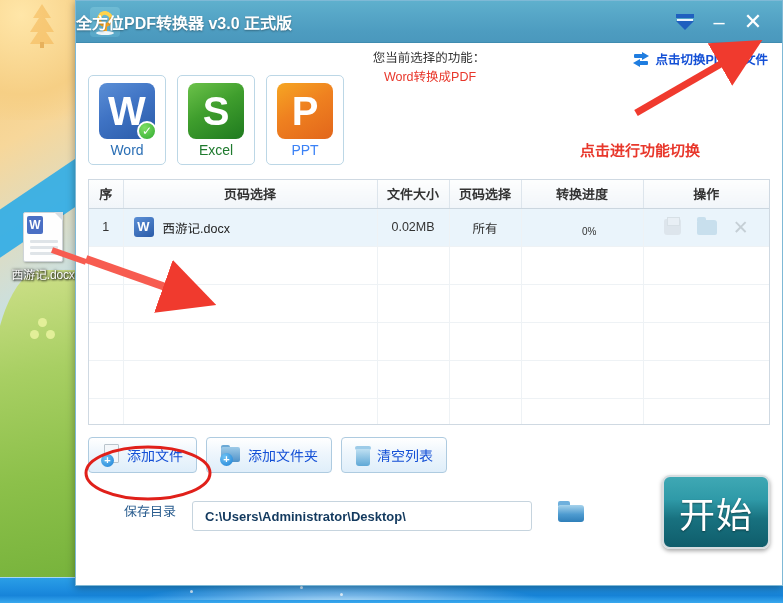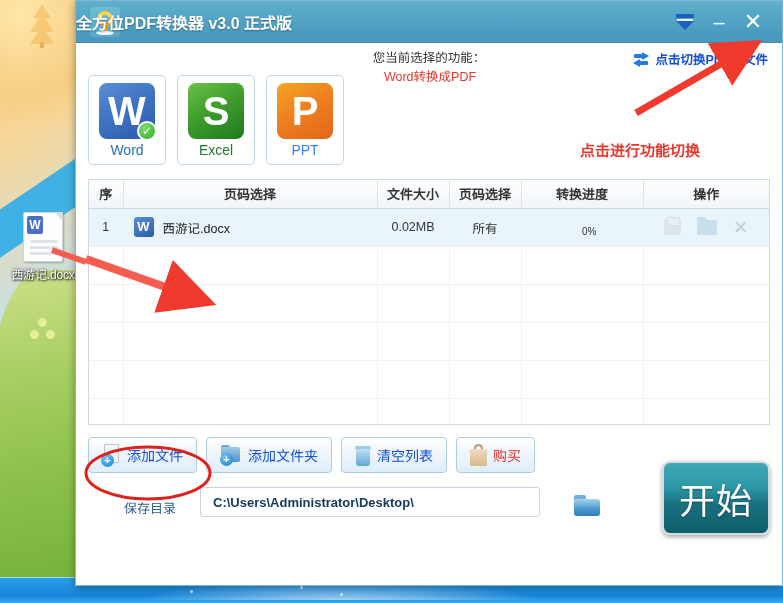--- a/index.html
+++ b/index.html
@@ -284,21 +284,21 @@
   .ic-trash .lid{ position:absolute; left:0; top:1px; width:16px; height:4px; background:#9ccbe8; border-radius:2px;}
   .ic-bag{ position:relative; width:17px; height:22px; flex:0 0 17px;}
   .ic-bag .b{ position:absolute; left:0; top:5px; width:17px; height:17px; background:linear-gradient(180deg,#f0dcc0,#d8b98c); border-radius:1px;}
   .ic-bag .h{ position:absolute; left:4px; top:0; width:9px; height:8px; border:2px solid #b99a6d; border-bottom:none; border-radius:5px 5px 0 0;}
   .ic-arrow{ position:relative; width:20px; height:20px; flex:0 0 20px; border-radius:4px;
     background: radial-gradient(circle at 32% 28%, #7fd0f7, #1b79cf);}
   .ic-arrow::after{ content:""; position:absolute; left:5px; top:5px; width:0; height:0;
     border-top:5px solid transparent; border-bottom:5px solid transparent; border-left:9px solid #fff;}
 
   
-  #saverow{ margin-top:14px; display:flex; align-items:flex-end; gap:24px; position:relative; }
+  #saverow{ margin-top:28px; display:flex; align-items:flex-start; gap:16px; position:relative; }
   #savelabel{ font-size:13px; color:#2a5d8f; margin-left:36px; }
   #savepath{
     width: 340px; height:30px; border:1px solid #c6d4de; border-radius:3px;
     background:#fff; display:flex; align-items:center; padding-left:12px;
     font-size:13px; font-weight:bold; color:#12395e;
   }
   #browse-icon{ width:28px; height:22px; position:relative; cursor:pointer; margin-left:10px;}
   #browse-icon .f{ position:absolute; left:0; top:4px; width:26px; height:17px;
     background:linear-gradient(180deg,#a7d3ec 0%, #4e9bd0 55%, #2f7fb9 100%); border-radius:2px 3px 3px 3px;}
   #browse-icon .tab{ position:absolute; left:0; top:0; width:12px; height:5px; background:#6fb0dd; border-radius:2px 2px 0 0;}
@@ -522,27 +522,20 @@
           </span>
           <span class="t t-blue">添加文件夹</span>
         </div>
         <div class="abtn">
           <span class="ic-trash">
             <span class="lid"></span>
               <span class="body"></span>
           </span>
           <span class="t t-blue">清空列表</span>
         </div>
-        <div class="abtn">
-          <span class="ic-bag">
-            <span class="h"></span>
-              <span class="b"></span>
-          </span>
-          <span class="t t-red">购买</span>
-        </div>
       </div>
 
       <div id="saverow">
         <span id="savelabel">保存目录</span>
         <div id="savepath" title="C:\Users\Administrator\Desktop\">C:\Users\Administrator\Desktop\</div>
         <span id="browse-icon">
           <span class="tab"></span>
             <span class="f"></span>
         </span>
         <div id="start-btn">

